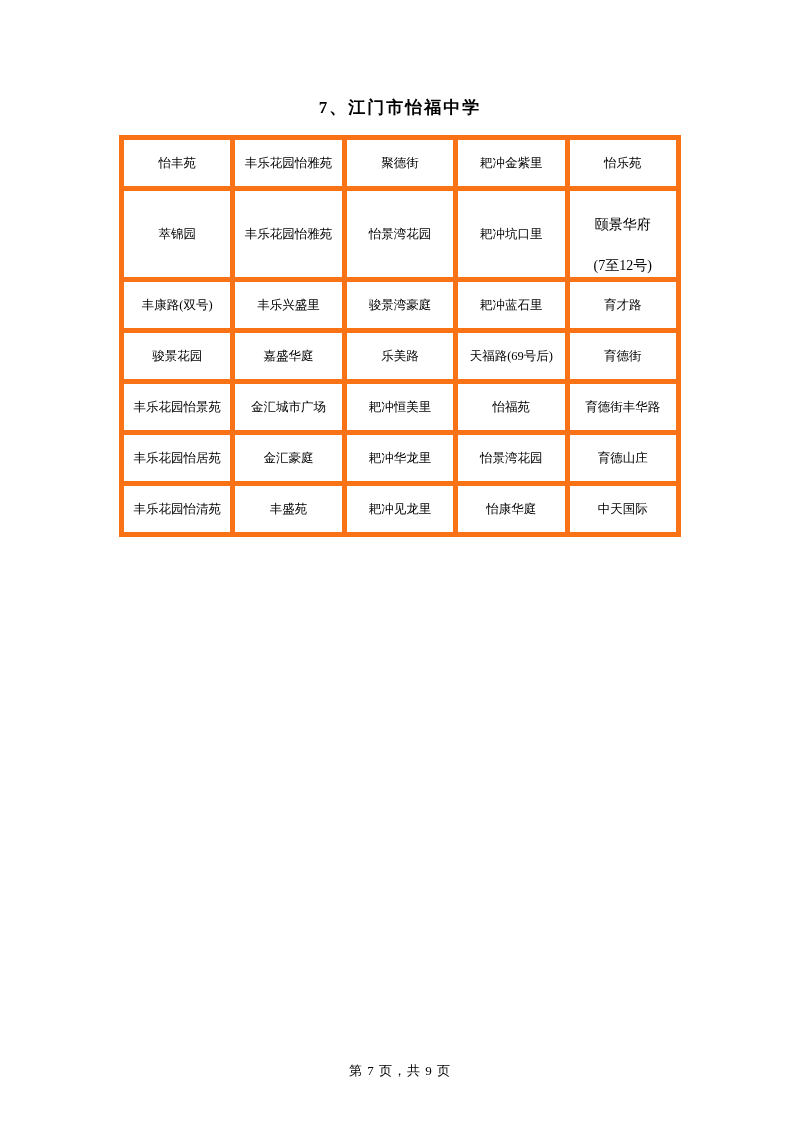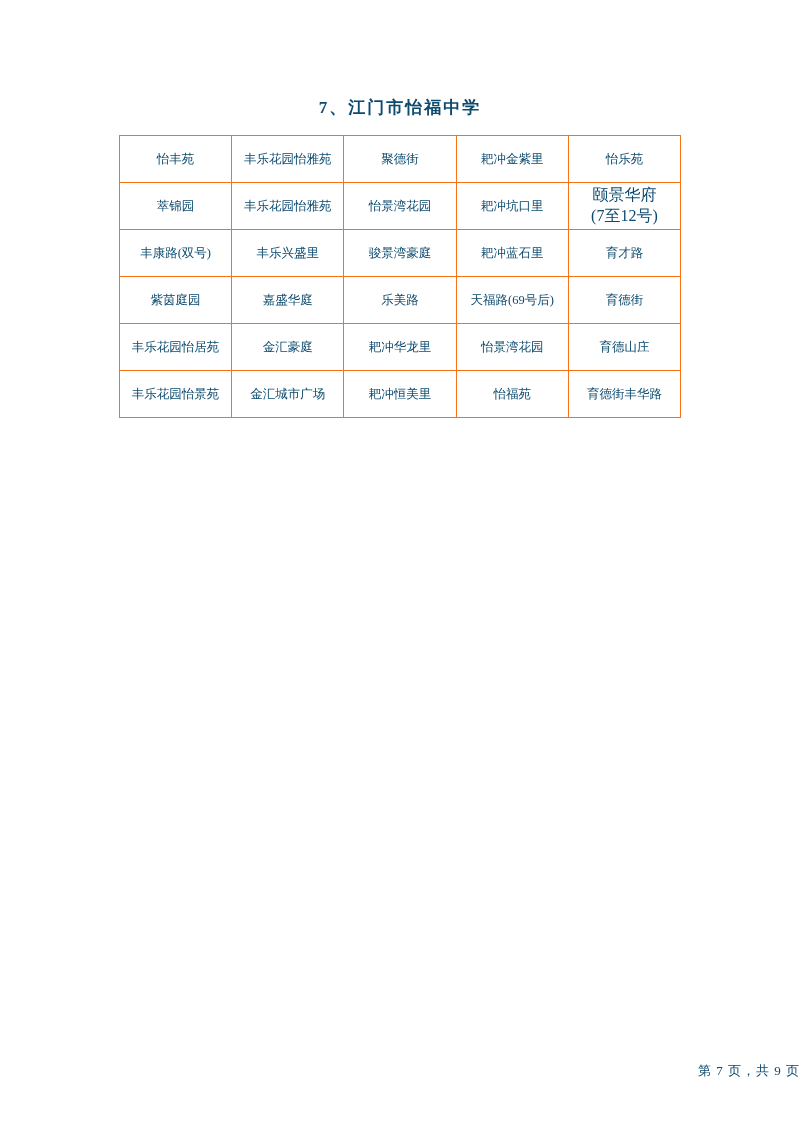--- a/index.html
+++ b/index.html
@@ -8,21 +8,21 @@
     background: #f0f0f0;
   }
   .page {
     position: relative;
     width: 800px;
     height: 1131px;
     background: #ffffff;
     margin: 0 auto;
     overflow: hidden;
     font-family: "Liberation Serif", "DejaVu Serif", serif;
-    color: #0c4a6e;
+    color: #000000;
   }
   .doc-title {
     position: absolute;
     top: 96px;
     left: 0;
     width: 800px;
     text-align: center;
     font-family: "Liberation Serif", "DejaVu Serif", serif;
     font-weight: bold;
     font-size: 17px;
@@ -33,40 +33,41 @@
     top: 135px;
     left: 119px;
     width: 562px;
   }
   table.data {
     border-collapse: collapse;
     width: 562px;
     table-layout: fixed;
   }
   table.data td {
-    border: 1px solid #f97316;
+    border: 5px solid #f97316;
     height: 42px;
     text-align: center;
     vertical-align: middle;
     font-size: 12.5px;
     font-family: "Liberation Serif", "DejaVu Serif", serif;
     line-height: 1.3;
     padding: 2px 3px;
     word-break: break-all;
   }
   table.data td .sub {
     display: block;
-    font-size: 16px;
+    font-size: 14px;
+    margin-top: 23px;
   }
   .footer {
     position: absolute;
     top: 1062px;
     left: 0;
     width: 800px;
-    text-align: right;
+    text-align: center;
     font-size: 13px;
     letter-spacing: 1px;
     font-family: "Liberation Serif", "DejaVu Serif", serif;
   }
 </style>
 </head>
 <body>
 
 <div class="page">
 
@@ -93,39 +94,46 @@
             </td>
         </tr>
         <tr>
           <td>丰康路(双号)</td>
           <td>丰乐兴盛里</td>
           <td>骏景湾豪庭</td>
           <td>耙冲蓝石里</td>
           <td>育才路</td>
         </tr>
         <tr>
-          <td>紫茵庭园</td>
+          <td>骏景花园</td>
           <td>嘉盛华庭</td>
           <td>乐美路</td>
           <td>天福路(69号后)</td>
           <td>育德街</td>
+        </tr>
+        <tr>
+          <td>丰乐花园怡景苑</td>
+          <td>金汇城市广场</td>
+          <td>耙冲恒美里</td>
+          <td>怡福苑</td>
+          <td>育德街丰华路</td>
         </tr>
         <tr>
           <td>丰乐花园怡居苑</td>
           <td>金汇豪庭</td>
           <td>耙冲华龙里</td>
           <td>怡景湾花园</td>
           <td>育德山庄</td>
         </tr>
         <tr>
-          <td>丰乐花园怡景苑</td>
-          <td>金汇城市广场</td>
-          <td>耙冲恒美里</td>
-          <td>怡福苑</td>
-          <td>育德街丰华路</td>
+          <td>丰乐花园怡清苑</td>
+          <td>丰盛苑</td>
+          <td>耙冲见龙里</td>
+          <td>怡康华庭</td>
+          <td>中天国际</td>
         </tr>
       </tbody>
     </table>
   </div>
 
   <div class="footer">第 7 页，共 9 页</div>
 
 </div>
 
 </body></html>

